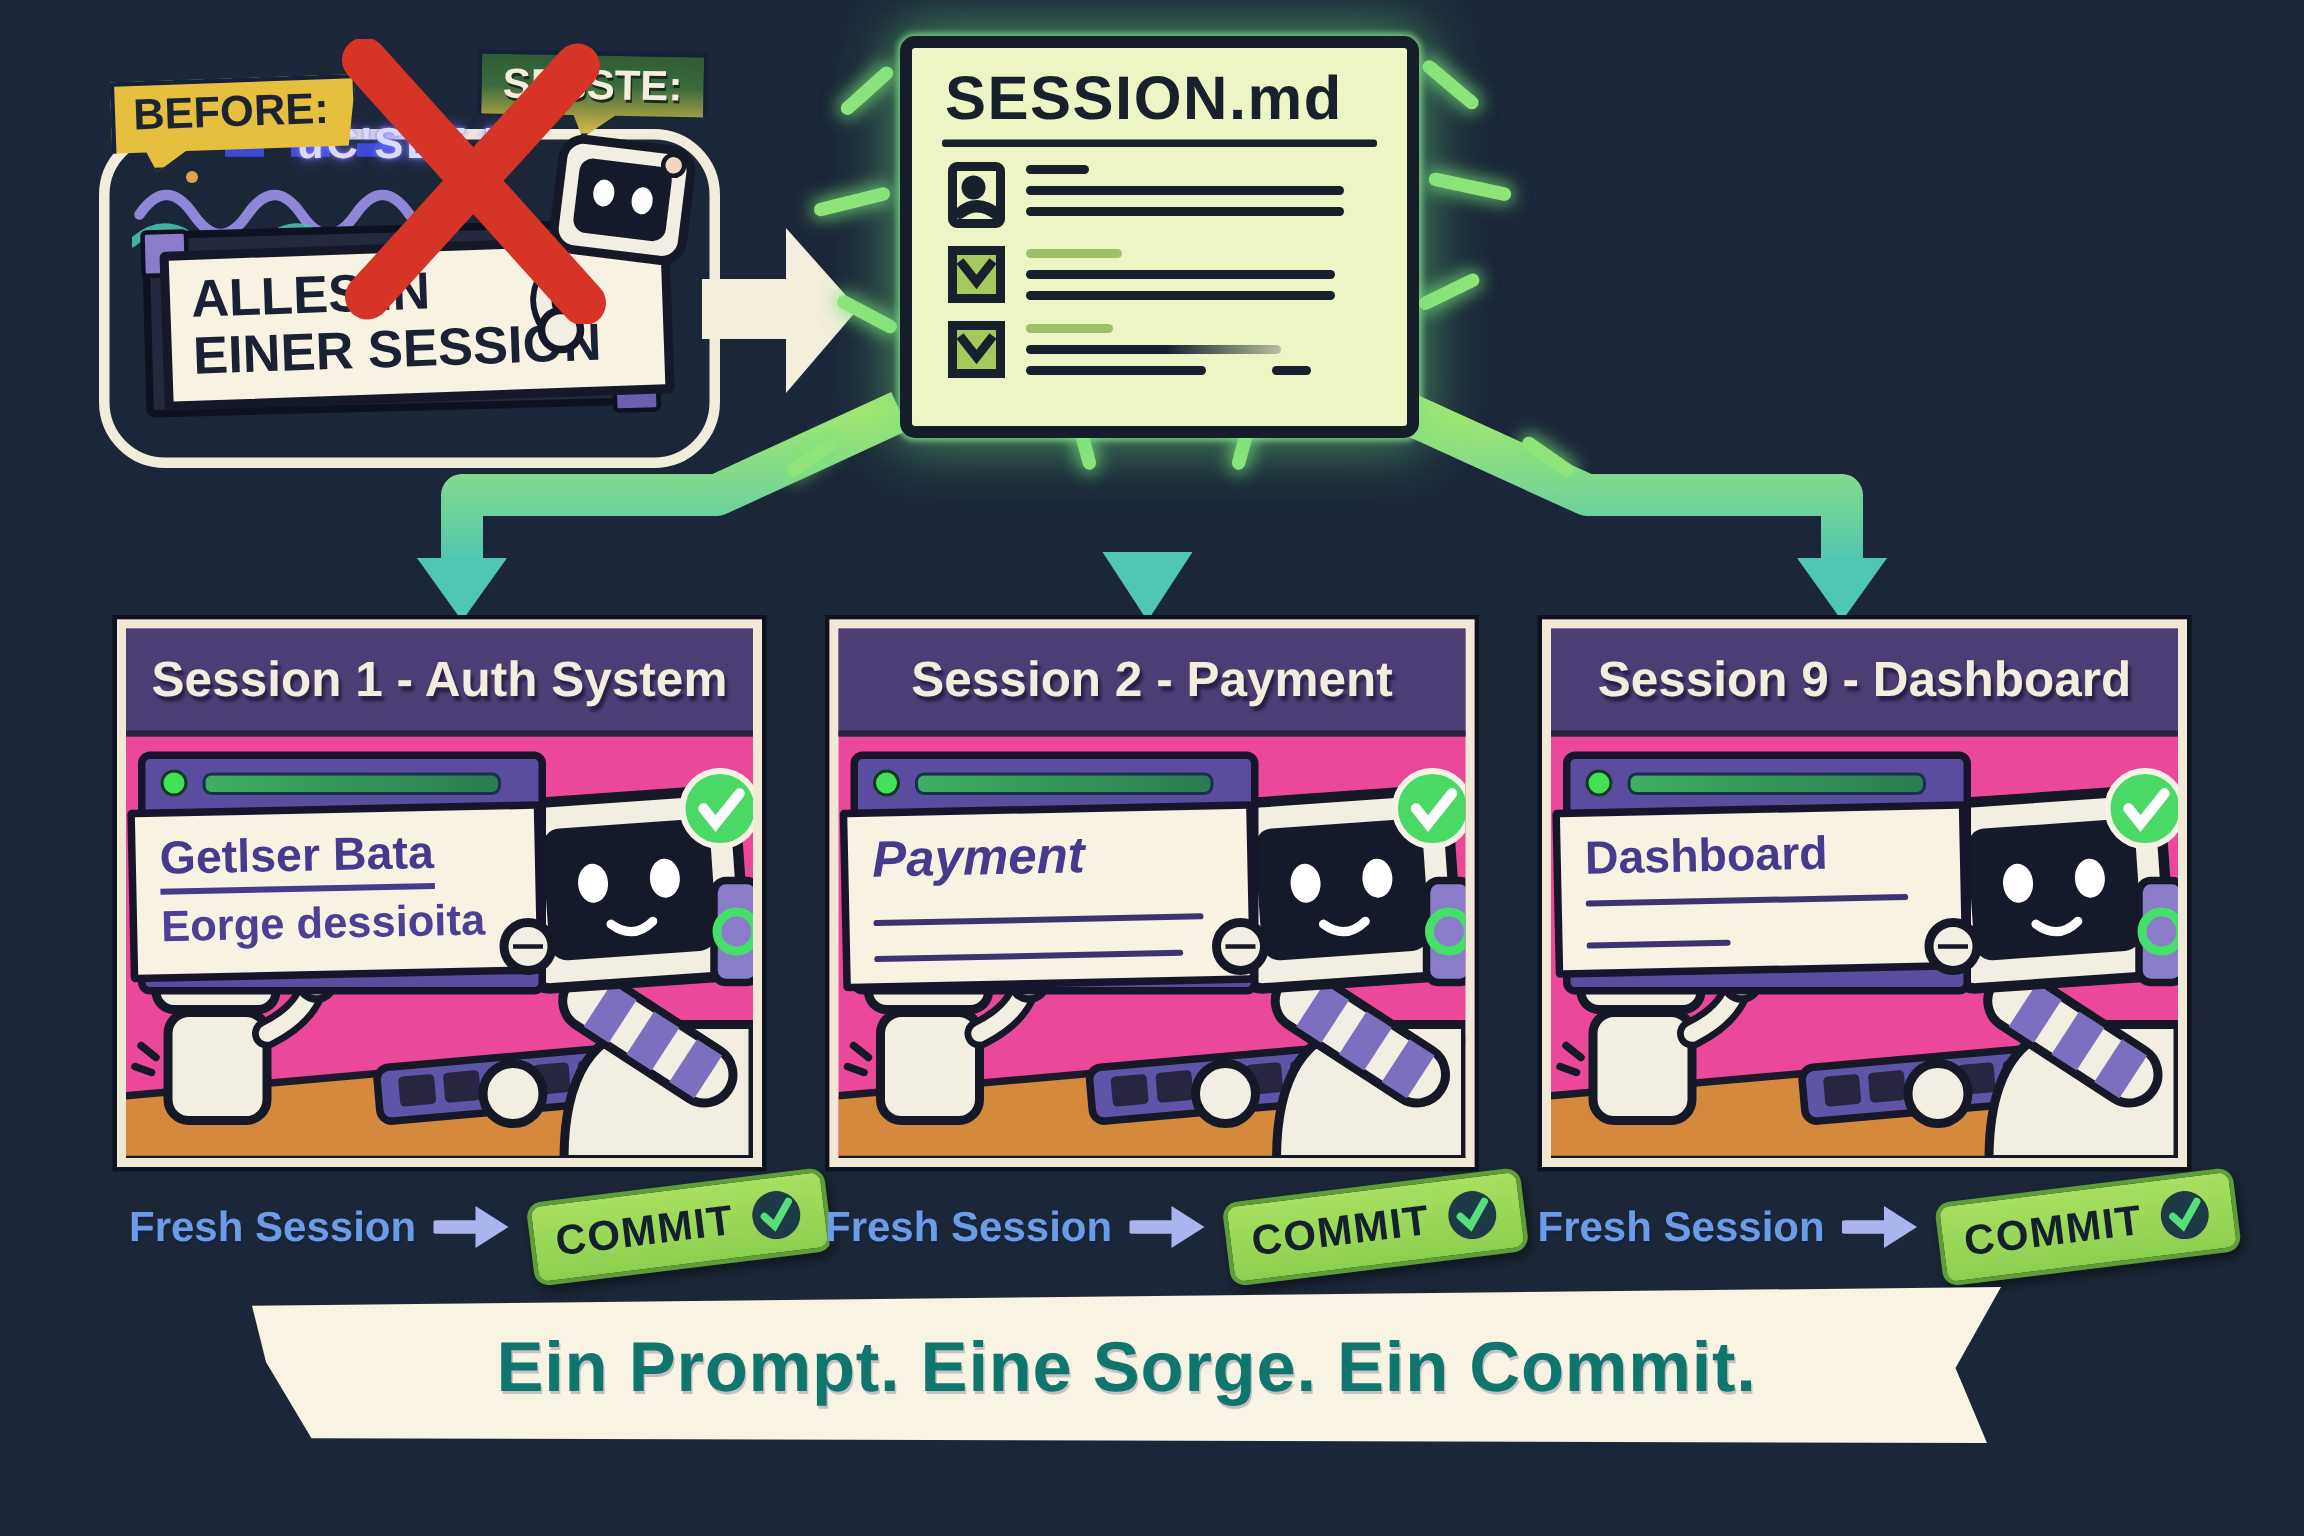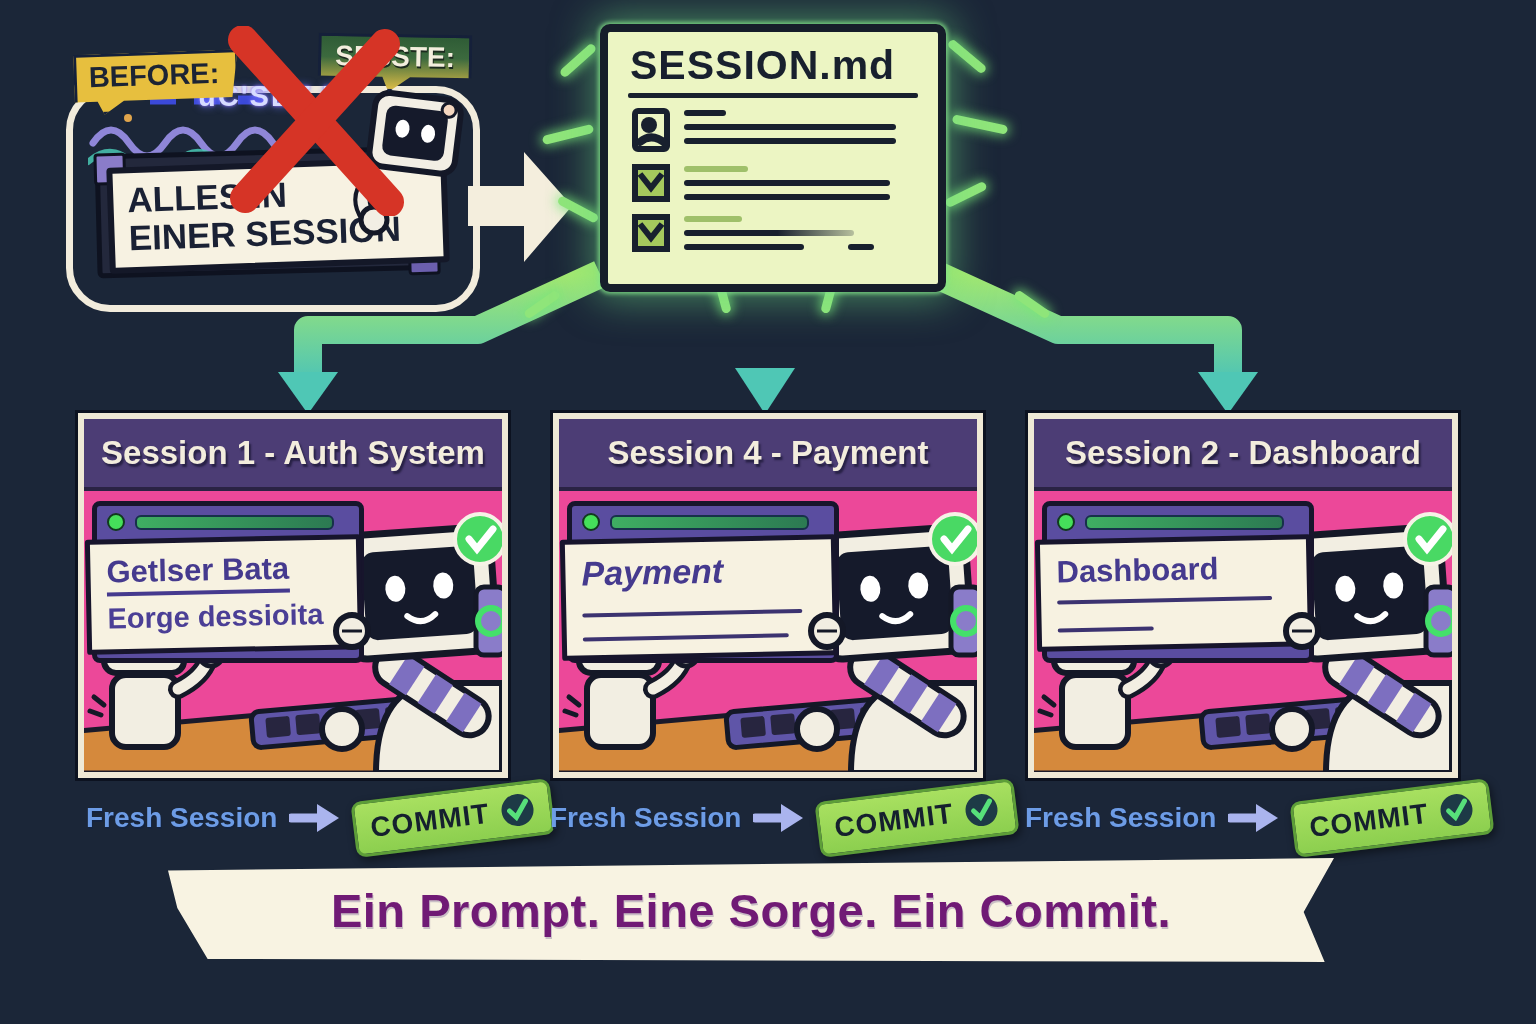--- a/index.html
+++ b/index.html
@@ -133,21 +133,21 @@
   .commit-label{color:#15202e;font-weight:800;font-size:28px;letter-spacing:1px;}
 
   
   .banner{
     position:absolute;left:168px;top:858px;width:1166px;height:104px;z-index:6;
     background:#f8f3e2;
     clip-path:polygon(0% 12%,100% 0%,97.4% 52%,99.2% 100%,3.4% 97%,0.8% 48%);
     display:flex;align-items:center;justify-content:center;
   }
   .banner-text{
-    color:#701a75;font-weight:800;font-size:47px;letter-spacing:.5px;
+    color:#0f766e;font-weight:800;font-size:47px;letter-spacing:.5px;
     text-shadow:1px 2px 0 rgba(60,30,110,.25);
   }
 </style>
 </head>
 <body>
 
 <div id="stage">
 
   <div class="before-box"></div>
 
@@ -326,21 +326,21 @@
         <div class="l2">Eorge dessioita</div>
       </div>
       <svg class="fist" width="44" height="44" viewBox="0 0 44 44">
         <circle cx="22" cy="22" r="16" fill="#f2eee2" stroke="#141827" stroke-width="6"></circle>
         <path d="M12 22 h20" stroke="#141827" stroke-width="3"></path>
       </svg>
     </div>
   </div>
 
   <div class="panel p2">
-    <div class="panel-header">Session 4 - Payment</div>
+    <div class="panel-header">Session 2 - Payment</div>
     <div class="panel-scene">
       <svg class="scene-svg" width="418" height="282" viewBox="0 0 418 282">
         <polygon points="-6,240 424,202 424,282 -6,282" fill="#d5893c" stroke="#1a1a2a" stroke-width="5"></polygon>
         <g transform="rotate(-5 250 232)">
           <rect x="168" y="214" width="178" height="36" rx="8" fill="#5f55a8" stroke="#141827" stroke-width="5"></rect>
           <rect x="182" y="221" width="24" height="20" rx="3" fill="#27253f"></rect>
           <rect x="212" y="221" width="24" height="20" rx="3" fill="#27253f"></rect>
           <rect x="242" y="221" width="24" height="20" rx="3" fill="#27253f"></rect>
           <rect x="272" y="221" width="24" height="20" rx="3" fill="#27253f"></rect>
           <rect x="302" y="221" width="24" height="20" rx="3" fill="#27253f"></rect>
@@ -390,21 +390,21 @@
         <div class="rule" style="width:88%"></div>
       </div>
       <svg class="fist" width="44" height="44" viewBox="0 0 44 44">
         <circle cx="22" cy="22" r="16" fill="#f2eee2" stroke="#141827" stroke-width="6"></circle>
         <path d="M12 22 h20" stroke="#141827" stroke-width="3"></path>
       </svg>
     </div>
   </div>
 
   <div class="panel p3">
-    <div class="panel-header">Session 2 - Dashboard</div>
+    <div class="panel-header">Session 9 - Dashboard</div>
     <div class="panel-scene">
       <svg class="scene-svg" width="418" height="282" viewBox="0 0 418 282">
         <polygon points="-6,240 424,202 424,282 -6,282" fill="#d5893c" stroke="#1a1a2a" stroke-width="5"></polygon>
         <g transform="rotate(-5 250 232)">
           <rect x="168" y="214" width="178" height="36" rx="8" fill="#5f55a8" stroke="#141827" stroke-width="5"></rect>
           <rect x="182" y="221" width="24" height="20" rx="3" fill="#27253f"></rect>
           <rect x="212" y="221" width="24" height="20" rx="3" fill="#27253f"></rect>
           <rect x="242" y="221" width="24" height="20" rx="3" fill="#27253f"></rect>
           <rect x="272" y="221" width="24" height="20" rx="3" fill="#27253f"></rect>
           <rect x="302" y="221" width="24" height="20" rx="3" fill="#27253f"></rect>

